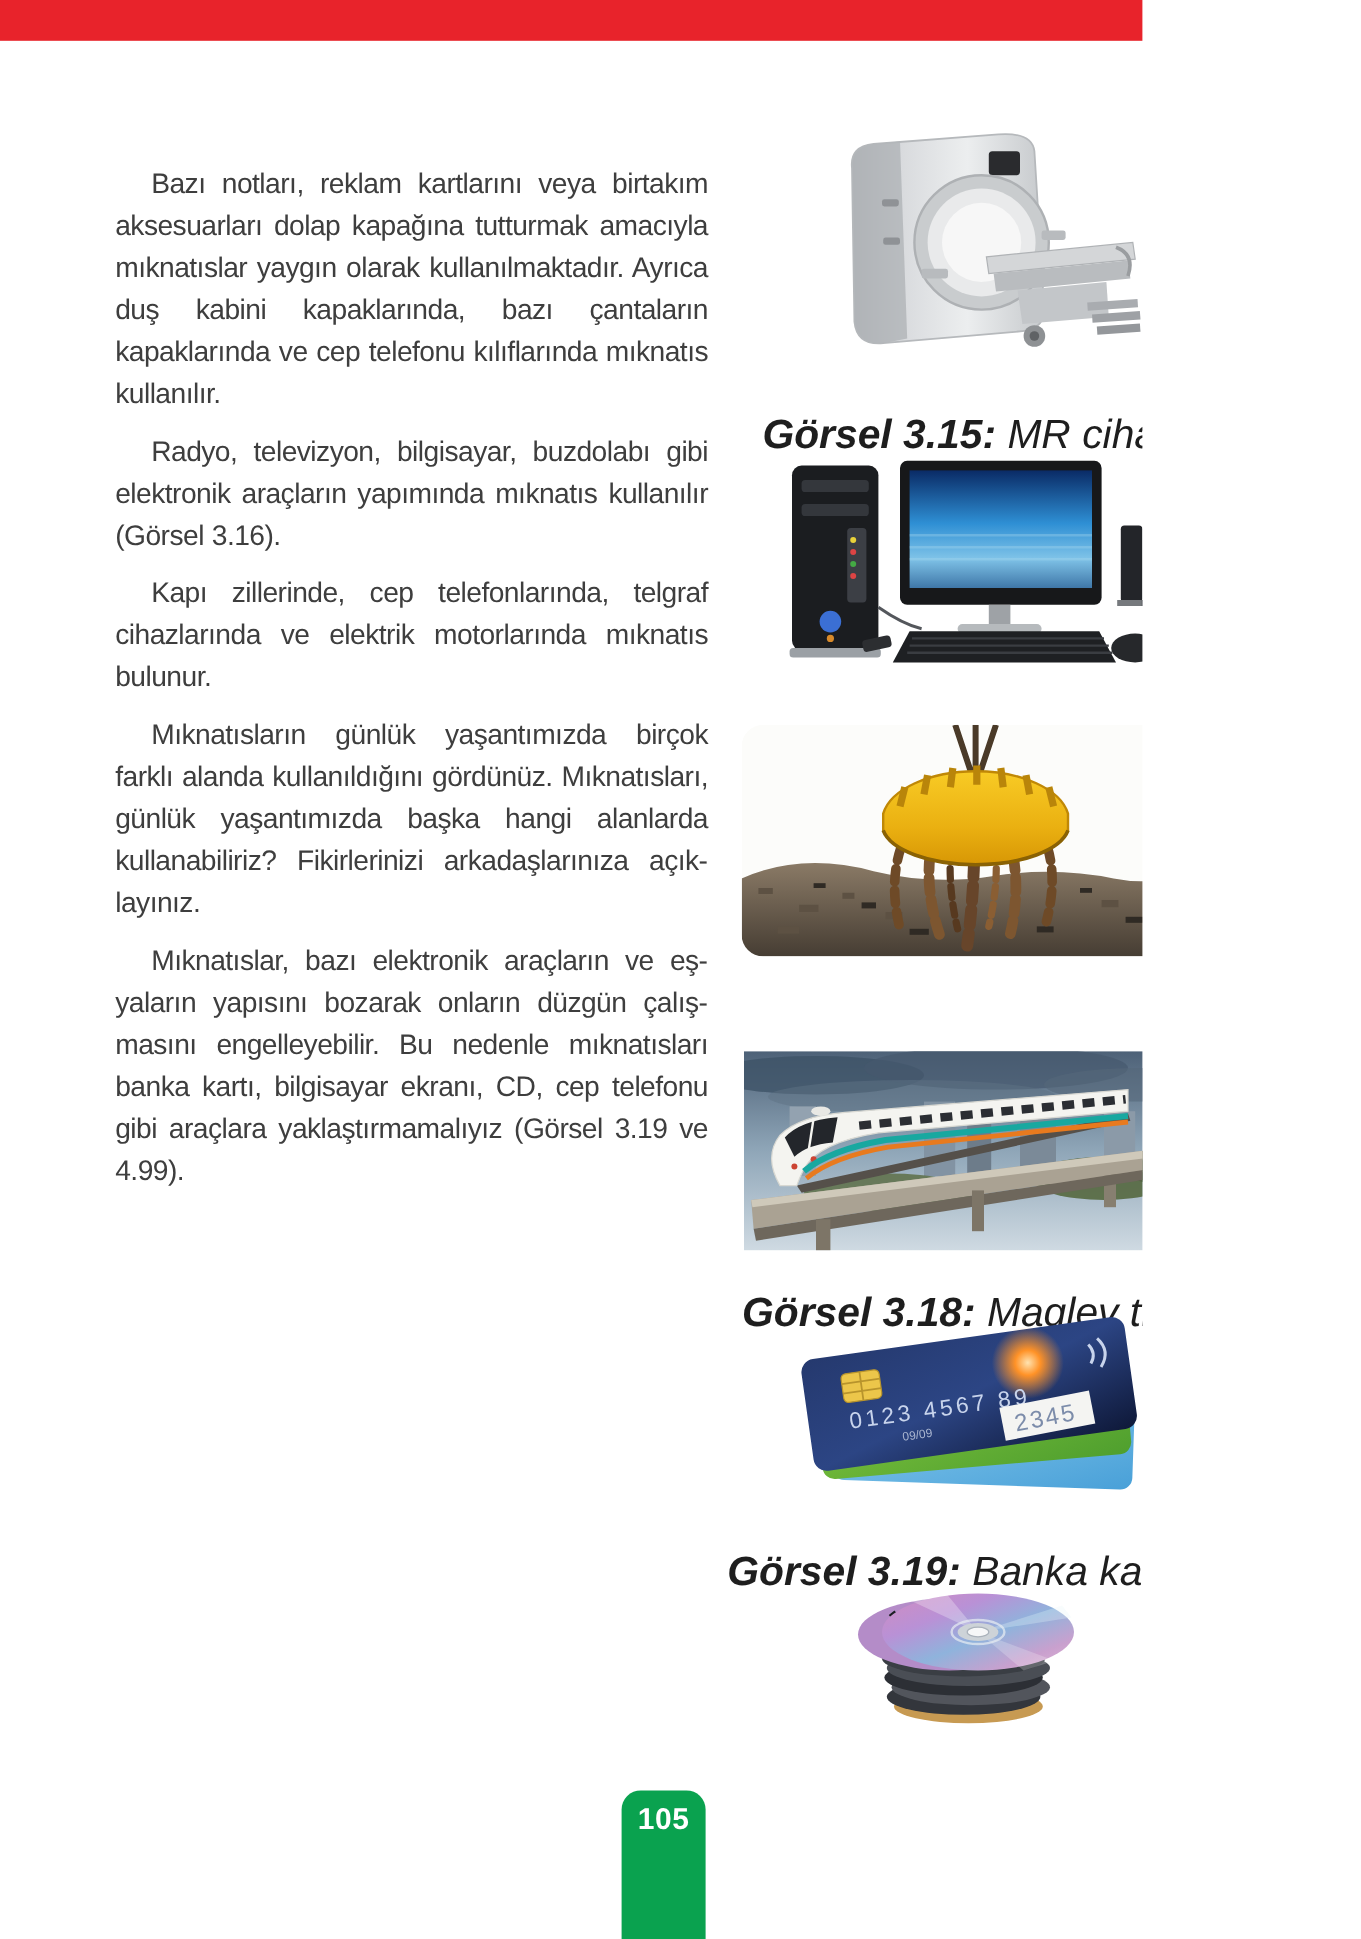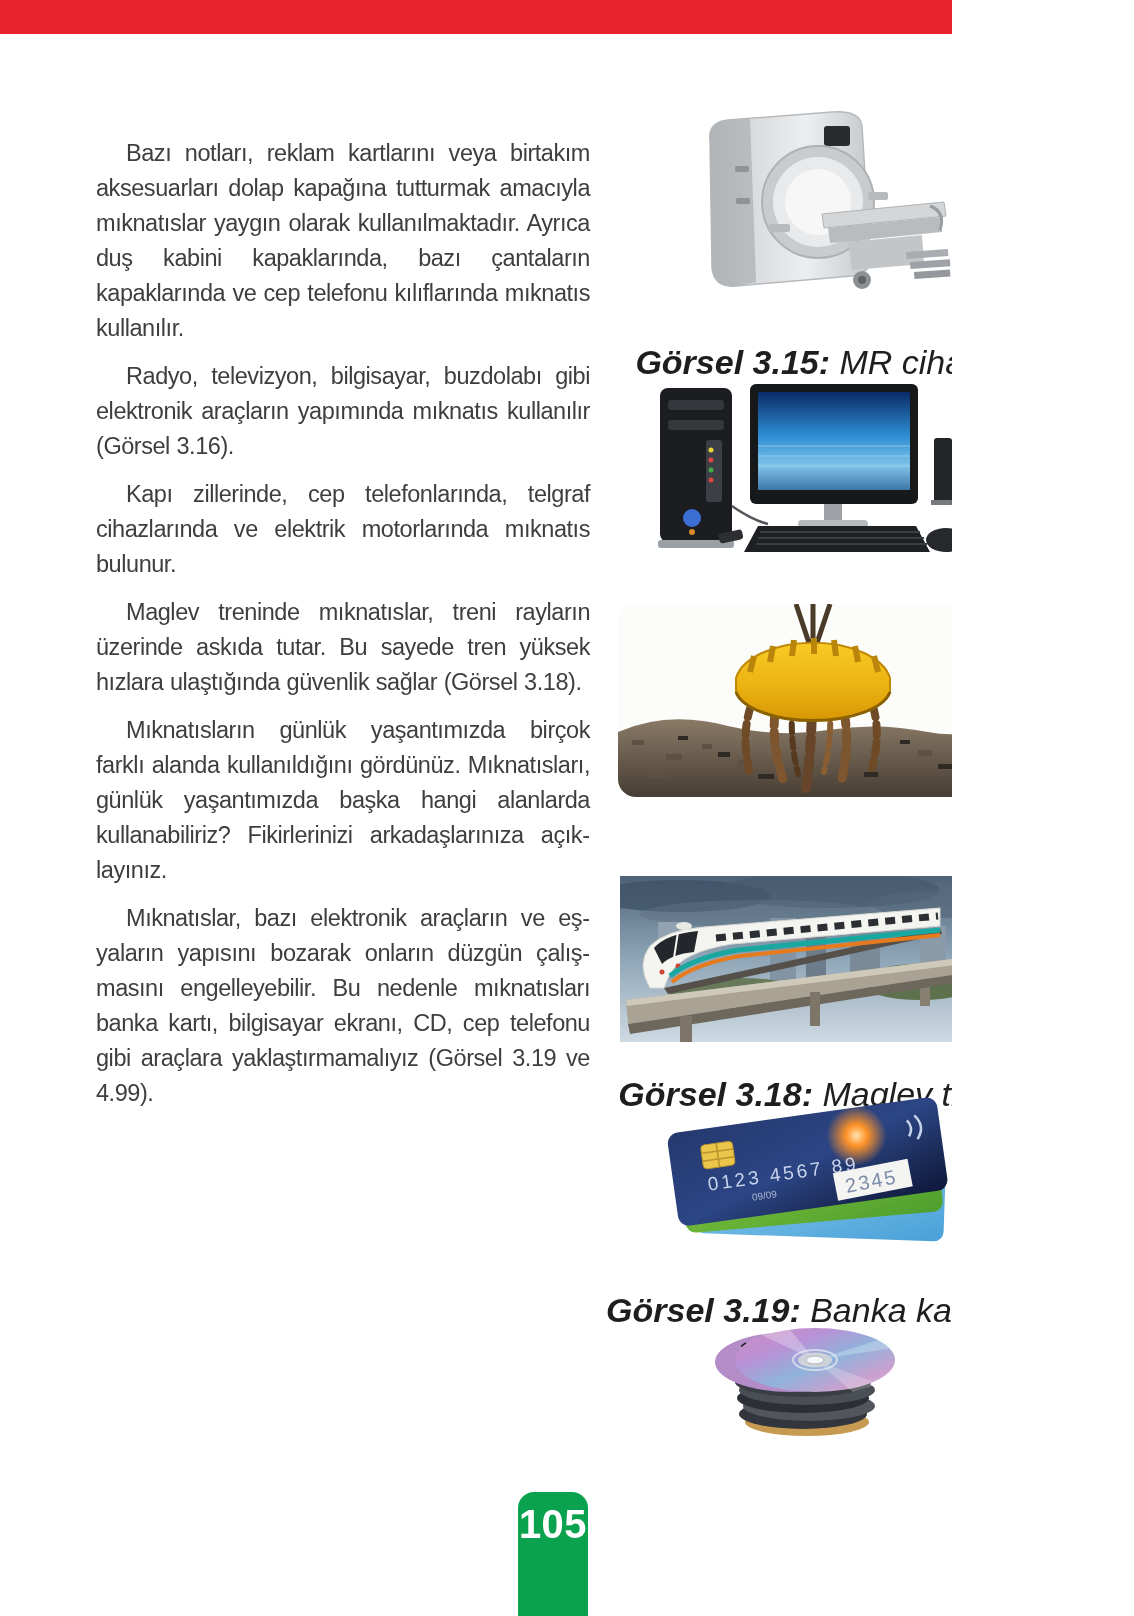--- a/index.html
+++ b/index.html
@@ -31,35 +31,34 @@
     color:#1e1e1e;text-align:center;margin-top:36px;
   }
   .cap b{font-weight:700;}
 
   .badge{
     position:absolute;left:518px;top:1492px;width:70px;height:140px;
     border-radius:16px;text-align:center;
   }
   .badge span{
     display:block;margin-top:10px;color:#ffffff;
-    font-weight:700;font-size:40px;letter-spacing:0.5px;
+    font-weight:700;font-size:25px;letter-spacing:0.5px;
   }
 </style>
 </head>
 <body>
 
 <div class="page">
 
   <div class="topbar" style="background:#e8232b;"></div>
 
   <div class="text-col">
     <p>Bazı notları, reklam kartlarını veya birtakım aksesuarları dolap kapağına tutturmak ama­cıyla mıknatıslar yaygın olarak kullanılmaktadır. Ayrıca duş kabini kapaklarında, bazı çantaların kapaklarında ve cep telefonu kılıflarında mıkna­tıs kullanılır.</p>
     <p>Radyo, televizyon, bilgisayar, buzdolabı gibi elektronik araçların yapımında mıknatıs kullanı­lır (Görsel 3.16).</p>
     <p>Kapı zillerinde, cep telefonlarında, telgraf cihazlarında ve elektrik motorlarında mıknatıs bulunur.</p>
-    <p>Maglev treninde mıknatıslar, treni rayların üzerinde askıda tutar. Bu sayede tren yüksek hızlara ulaştığında güvenlik sağlar (Görsel 3.18).</p>
     <p>Mıknatısların günlük yaşantımızda birçok farklı alanda kullanıldığını gördünüz. Mıknatıs­ları, günlük yaşantımızda başka hangi alanlarda kullanabiliriz? Fikirlerinizi arkadaşlarınıza açık­layınız.</p>
     <p>Mıknatıslar, bazı elektronik araçların ve eş­yaların yapısını bozarak onların düzgün çalış­masını engelleyebilir. Bu nedenle mıknatısları banka kartı, bilgisayar ekranı, CD, cep telefonu gibi araçlara yaklaştırmamalıyız (Görsel 3.19 ve 4.99).</p>
   </div>
 
   <div class="ph" style="left:672px;top:106px;width:280px;height:202px;">
     <svg viewBox="0 0 280 202">
       <defs>
         <linearGradient id="mrB" x1="0" y1="0" x2="1" y2="0">
           <stop offset="0" stop-color="#9ea1a6"></stop>
             <stop offset="0.25" stop-color="#d8dadd"></stop>

